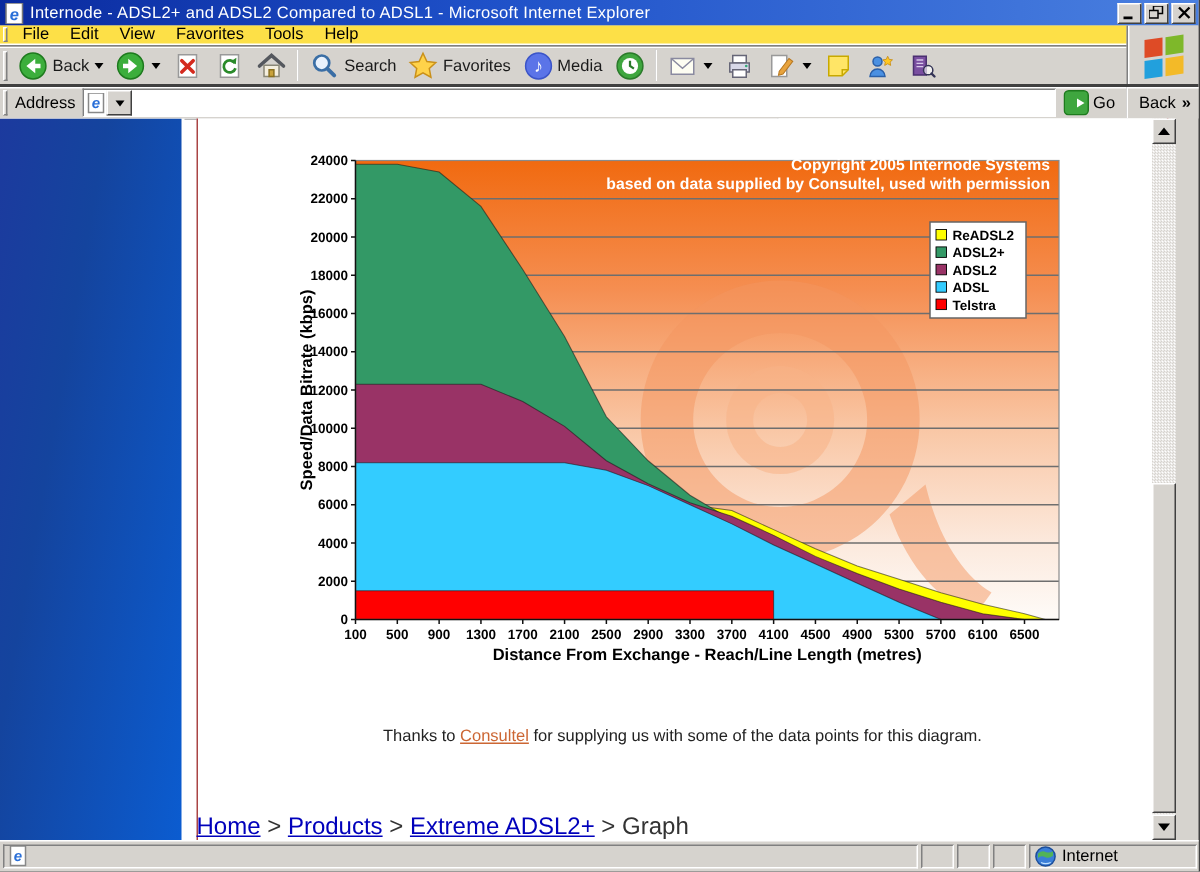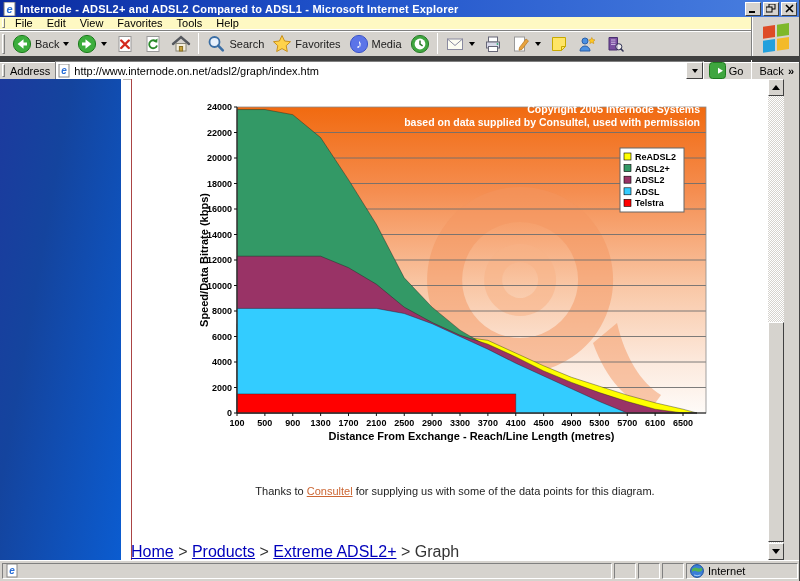--- a/index.html
+++ b/index.html
@@ -3,38 +3,38 @@
 <meta charset="utf-8">
 <style>
   html,body{margin:0;padding:0;background:#555;}
   *{box-sizing:border-box;font-family:"Liberation Sans",sans-serif;}
   .screen{position:relative;width:800px;height:581px;background:#D6D3CE;overflow:hidden;border-right:1px solid #404040;}
   
   .titlebar{position:absolute;left:0;top:0;width:800px;height:17px;
     background:linear-gradient(to right,#0A2A9E 0%,#1E50C8 40%,#4A80E0 100%);
     display:flex;align-items:center;padding:0 2px;}
   .title-icon{width:14px;height:14px;margin:0 3px 0 1px;flex:0 0 auto;}
-  .title-text{color:#fff;font-size:11px;font-weight:bold;white-space:nowrap;flex:1;letter-spacing:.2px;}
+  .title-text{color:#fff;font-size:11px;font-weight:normal;white-space:nowrap;flex:1;letter-spacing:.2px;}
   .win-controls{display:flex;gap:2px;margin-right:1px;}
   .wbtn{width:16px;height:14px;background:#D6D3CE;border:1px solid;border-color:#fff #404040 #404040 #fff;
     padding:0;display:flex;align-items:center;justify-content:center;}
   
-  .menubar{position:absolute;left:0;top:17px;width:752px;height:13px;background:#fef9c3;
+  .menubar{position:absolute;left:0;top:17px;width:752px;height:13px;background:#fde047;
     display:flex;align-items:center;border-bottom:1px solid #fff;}
   .menu-item{font-size:11px;color:#000;padding:0 7px;}
   .grip{width:3px;height:80%;margin:0 3px 0 2px;border:1px solid;border-color:#fff #808080 #808080 #fff;}
   .toolbar{position:absolute;left:0;top:30px;width:752px;height:26px;background:#D6D3CE;
     display:flex;align-items:center;border-top:1px solid #808080;box-shadow:0 1px 0 #fff inset;}
   .tb-btn{display:flex;align-items:center;gap:3px;padding:1px 4px;font-size:11px;color:#1a1a1a;background:none;border:none;}
   .sep{width:1px;height:21px;background:#808080;border-right:1px solid #fff;margin:0 3px;}
   .caret{width:0;height:0;border-left:3px solid transparent;border-right:3px solid transparent;border-top:4px solid #000;margin-left:1px;}
   .brand-panel{position:absolute;right:0;top:17px;width:48px;height:39px;background:#D6D3CE;
     border-left:1px solid #808080;box-shadow:1px 0 0 #fff inset;display:flex;align-items:center;justify-content:center;}
   .addressbar{position:absolute;left:0;top:56px;width:800px;height:23px;background:#D6D3CE;
-    display:flex;align-items:center;border-top:6px solid #404040;box-shadow:0 1px 0 #fff inset;padding-right:2px;}
+    display:flex;align-items:center;border-top:2px solid #404040;box-shadow:0 1px 0 #fff inset;padding-right:2px;}
   .addr-label{font-size:11px;color:#000;margin:0 5px 0 2px;}
   .addr-field{flex:1;height:19px;background:#fff;border:1px solid;border-color:#808080 #fff #fff #808080;
     display:flex;align-items:center;padding-left:2px;position:relative;}
   .addr-url{font-size:11px;color:#000;margin-left:3px;flex:1;white-space:nowrap;overflow:hidden;}
   .addr-drop{width:17px;height:17px;background:#D6D3CE;border:1px solid;border-color:#fff #404040 #404040 #fff;
     display:flex;align-items:center;justify-content:center;flex:0 0 auto;}
   .go-btn{display:flex;align-items:center;gap:3px;font-size:11px;padding:0 5px;background:none;border:none;}
   .links-zone{display:flex;align-items:center;font-size:11px;gap:4px;padding:0 4px;}
   
   .viewport{position:absolute;left:0;top:79px;width:784px;height:481px;background:#fff;overflow:hidden;}
@@ -266,21 +266,20 @@
   </div>
 
   <div class="addressbar">
     <div class="grip"></div>
     <span class="addr-label">Address</span>
     <div class="addr-field">
       <svg width="13" height="14" viewBox="0 0 13 14">
           <rect x="1" y="0" width="10" height="13" fill="#fff" stroke="#888"></rect>
           <text x="6" y="10" font-size="10" font-weight="bold" fill="#2A6FD8" text-anchor="middle" font-style="italic">e</text>
         </svg>
-      <span class="addr-url">http://www.internode.on.net/adsl2/graph/index.htm</span>
       <span class="addr-drop">
           <span class="caret"></span>
         </span>
     </div>
     <button class="go-btn">
       <svg width="17" height="17" viewBox="0 0 17 17">
           <rect x="0.5" y="0.5" width="16" height="16" rx="3" fill="#3FA63F" stroke="#1E7A1E"></rect>
           <path d="M4 8.5 h5 v-3 l5 3 -5 3 v-3 z" fill="#fff" transform="translate(0,0.2)"></path>
         </svg>
       <span>Go</span>

